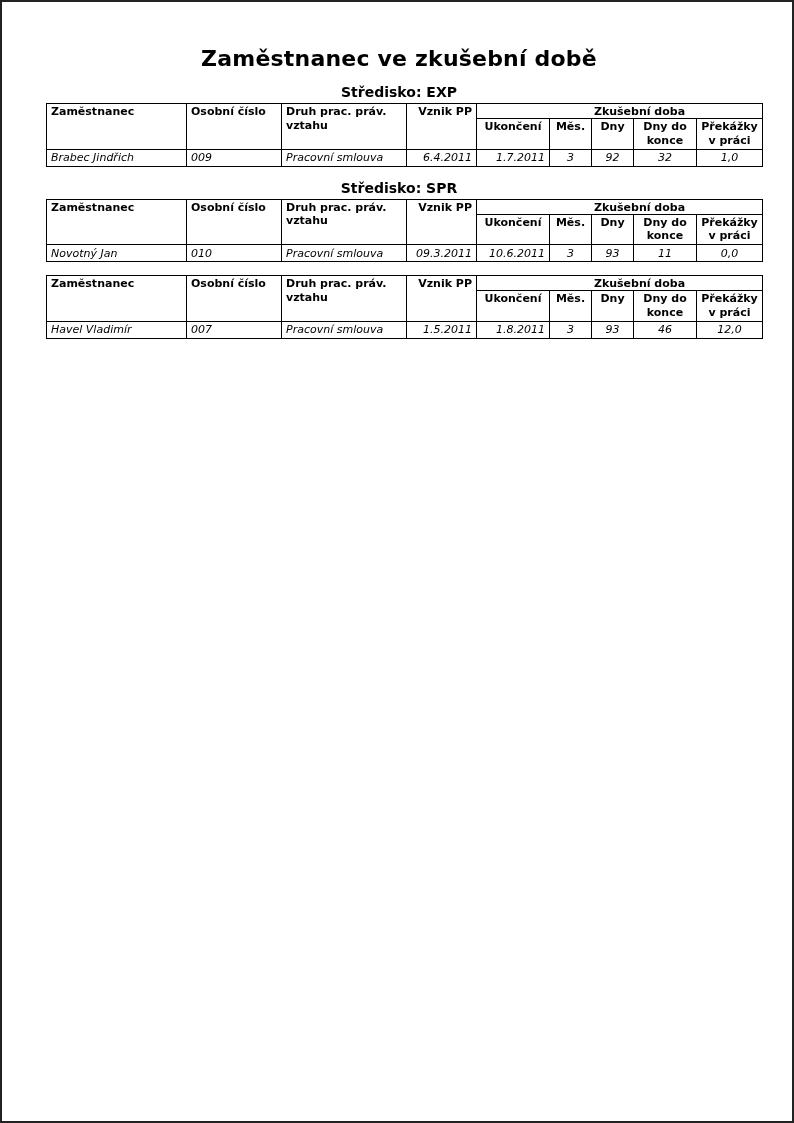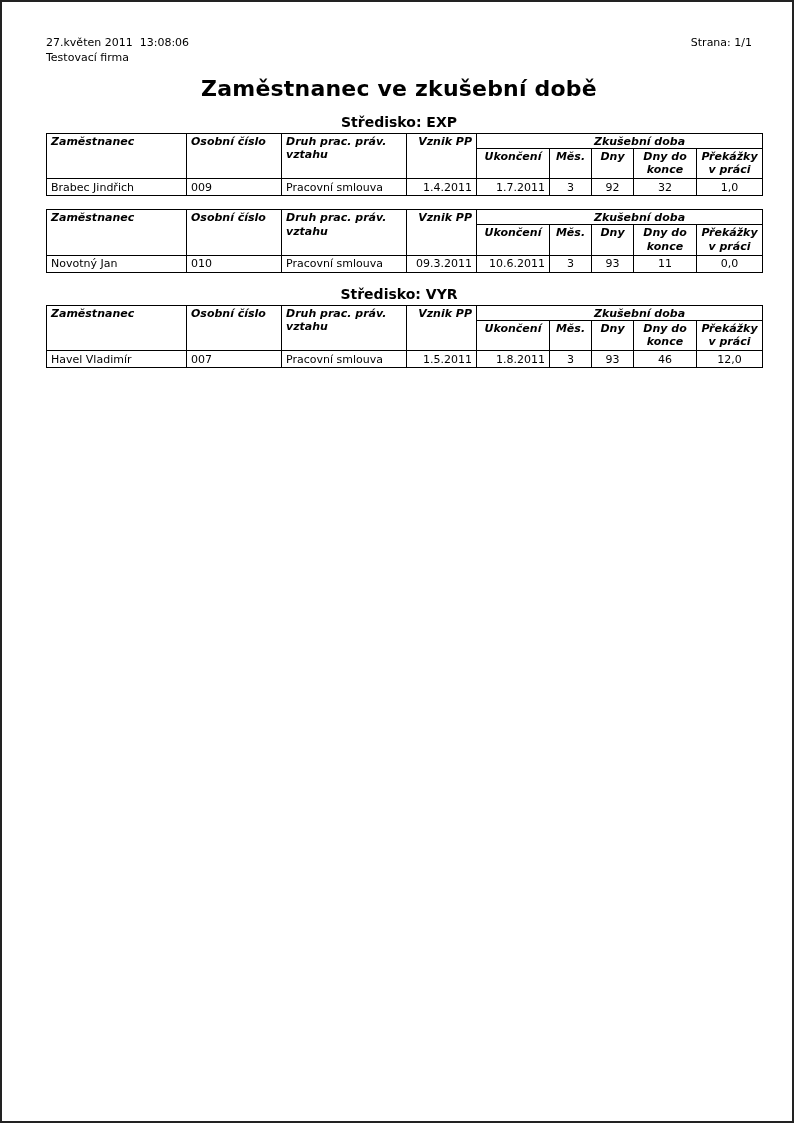--- a/index.html
+++ b/index.html
@@ -25,49 +25,42 @@
     margin-top:10px; letter-spacing:0.2px;
   }
   .subtitle { text-align:center; font-size:12px; margin-top:9px; }
   .section { margin-top:13px; }
   .section-heading { font-size:14px; font-weight:bold; margin-bottom:3px;text-align:center; }
   table.emp-table {
     border-collapse:collapse; table-layout:fixed; width:716px;
     font-size:11px;
   }
   .emp-table th, .emp-table td { border:1px solid #000; padding:1px 4px; }
-  .emp-table th { font-weight:bold; vertical-align:top; line-height:1.25;font-style:italic; }
+  .emp-table th { font-weight:bold; vertical-align:top; line-height:1.25; }
   .emp-table th.group { height:15px; line-height:13px; padding-top:1px; padding-bottom:0;padding-left:44px; }
   .emp-table tr.sub-row th { height:30px; }
-  .emp-table td { height:17px; vertical-align:middle; }
+  .emp-table td { height:17px; vertical-align:middle;font-style:italic; }
   .al { text-align:left; }
   .ar { text-align:right; }
   .ac { text-align:center; }
   .c-emp  { width:140px; }
   .c-num  { width:95px;  }
   .c-rel  { width:125px; }
   .c-start{ width:70px;  }
   .c-end  { width:73px;  }
   .c-mes  { width:42px;  }
   .c-dny  { width:42px;  }
   .c-dte  { width:63px;  }
   .c-obs  { width:66px;  }
 </style>
 </head>
 <body>
 
 <div class="page">
 
-  <div class="page-header">
-    <div>
-      <div class="pre">27.květen 2011  13:08:06</div>
-      <div>Testovací firma</div>
-    </div>
-    <div>Strana: 1/1</div>
-  </div>
 
   <div class="title">Zaměstnanec ve zkušební době</div>
 
   <div class="section">
     <div class="section-heading">Středisko: EXP</div>
     <table class="emp-table">
       <colgroup>
         <col class="c-emp">
           <col class="c-num">
           <col class="c-rel">
@@ -92,32 +85,33 @@
           <th class="ac">Dny</th>
           <th class="ac">Dny do konce</th>
           <th class="ac">Překážky v práci</th>
         </tr>
       </thead>
       <tbody>
         <tr>
           <td class="al">Brabec Jindřich</td>
           <td class="al">009</td>
           <td class="al">Pracovní smlouva</td>
-          <td class="ar">1.4.2011</td>
+          <td class="ar">6.4.2011</td>
           <td class="ar">1.7.2011</td>
           <td class="ac">3</td>
           <td class="ac">92</td>
           <td class="ac">32</td>
           <td class="ac">1,0</td>
         </tr>
       </tbody>
     </table>
   </div>
 
   <div class="section">
+    <div class="section-heading">Středisko: SPR</div>
     <table class="emp-table">
       <colgroup>
         <col class="c-emp">
           <col class="c-num">
           <col class="c-rel">
           <col class="c-start">
         <col class="c-end">
           <col class="c-mes">
           <col class="c-dny">
           <col class="c-dte">
@@ -149,21 +143,20 @@
           <td class="ac">3</td>
           <td class="ac">93</td>
           <td class="ac">11</td>
           <td class="ac">0,0</td>
         </tr>
       </tbody>
     </table>
   </div>
 
   <div class="section">
-    <div class="section-heading">Středisko: VYR</div>
     <table class="emp-table">
       <colgroup>
         <col class="c-emp">
           <col class="c-num">
           <col class="c-rel">
           <col class="c-start">
         <col class="c-end">
           <col class="c-mes">
           <col class="c-dny">
           <col class="c-dte">

